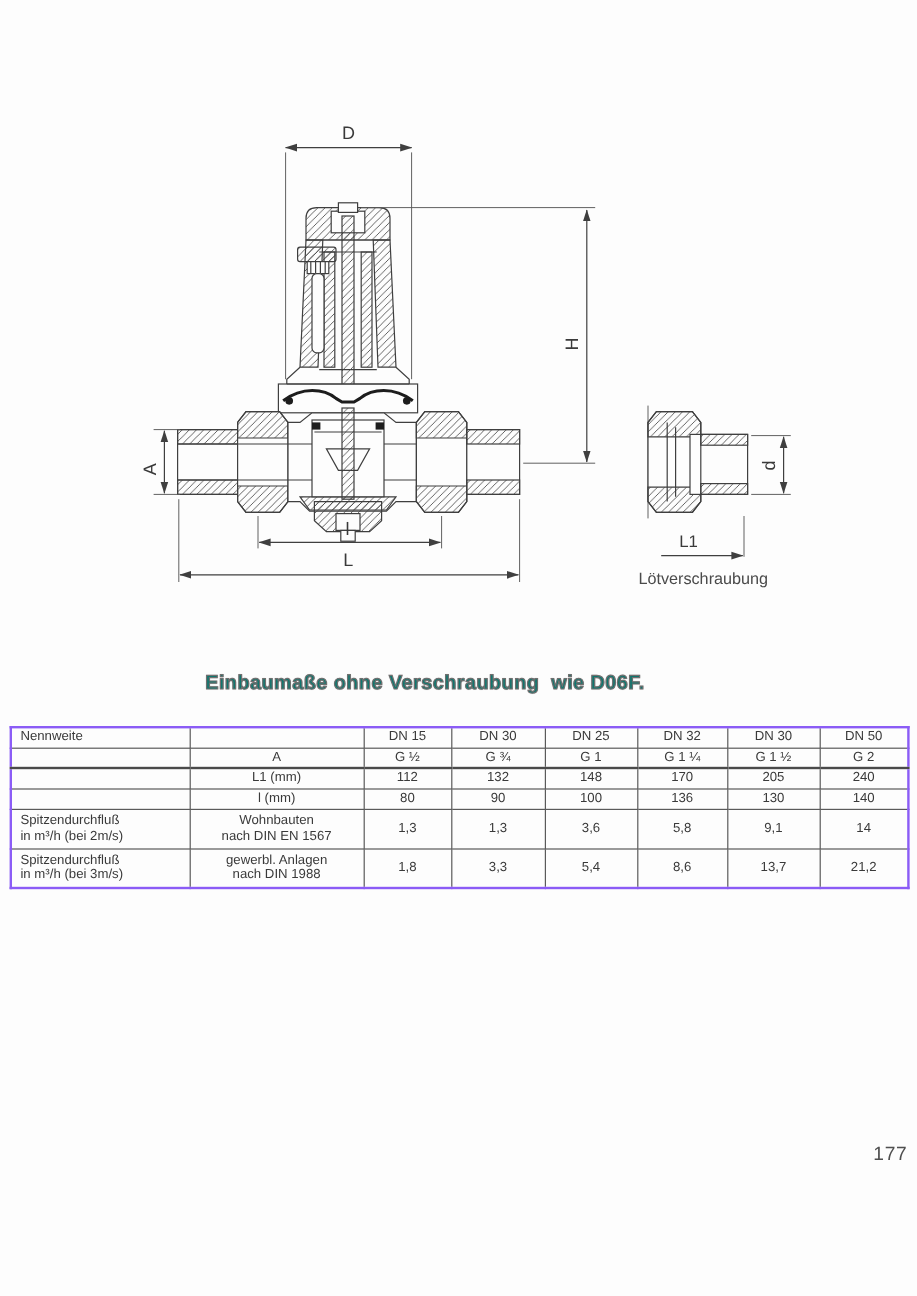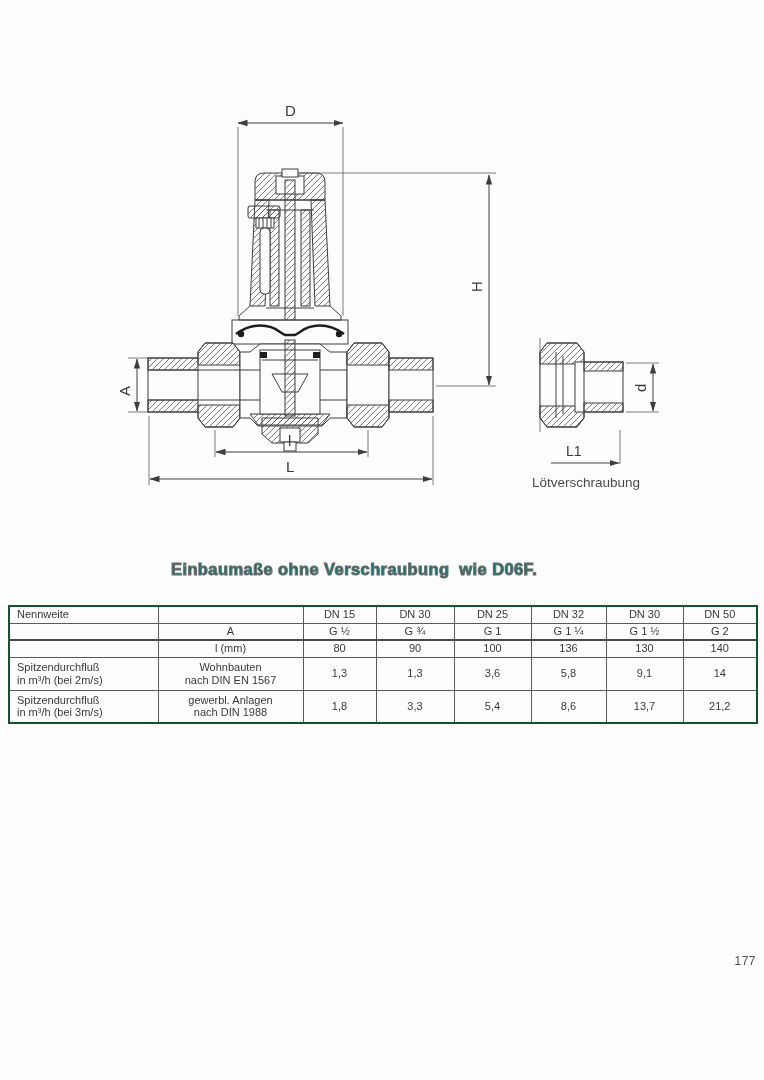--- a/index.html
+++ b/index.html
@@ -20,35 +20,35 @@
 
   .caption{
     position:absolute;left:171px;top:560px;
     font-size:16.5px;font-weight:bold;letter-spacing:.4px;white-space:pre;
     color:#0f766e;-webkit-text-stroke:1px #6f6f6f;text-shadow:0 0 1px #8a8a8a;
   }
 
   table.dims{
     position:absolute;left:8px;top:605px;width:748px;
     border-collapse:collapse;table-layout:fixed;
-    border:2px solid #14532d;
+    border:2px solid #8b5cf6;
     font-size:11px;color:#3a3a3a;
   }
   table.dims td{
     border:1px solid #5a5a5a;text-align:center;vertical-align:middle;
     padding:0 2px;white-space:pre-line;line-height:1.15;overflow:hidden;
   }
   table.dims td.c0{text-align:left;padding-left:7px;}
   table.dims tr.h17{height:17px;}
   table.dims tr.h33{height:33px;}
   table.dims tr.thick td{border-bottom:2px solid #4a4a4a;}
 
   .pagenum{
     position:absolute;left:726px;top:954px;width:30px;text-align:right;
-    font-size:12px;color:#4f4f4f;letter-spacing:.5px;
+    font-size:16px;color:#4f4f4f;letter-spacing:.5px;
   }
 </style>
 </head>
 <body>
 
 <div class="page">
 
   <svg class="drawing" width="764" height="520" viewBox="0 0 764 520">
     <defs>
       <pattern id="hatch" patternUnits="userSpaceOnUse" width="6" height="6">
@@ -222,20 +222,30 @@
           <td>A</td>
           <td>G ½</td>
           <td>G ¾</td>
           <td>G 1</td>
           <td>G 1 ¼</td>
           <td>G 1 ½</td>
           <td>G 2</td>
         </tr>
         <tr class="h17">
           <td class="c0"></td>
+          <td>L1 (mm)</td>
+          <td>112</td>
+          <td>132</td>
+          <td>148</td>
+          <td>170</td>
+          <td>205</td>
+          <td>240</td>
+        </tr>
+        <tr class="h17">
+          <td class="c0"></td>
           <td>l (mm)</td>
           <td>80</td>
           <td>90</td>
           <td>100</td>
           <td>136</td>
           <td>130</td>
           <td>140</td>
         </tr>
         <tr class="h33">
           <td class="c0">Spitzendurchfluß

